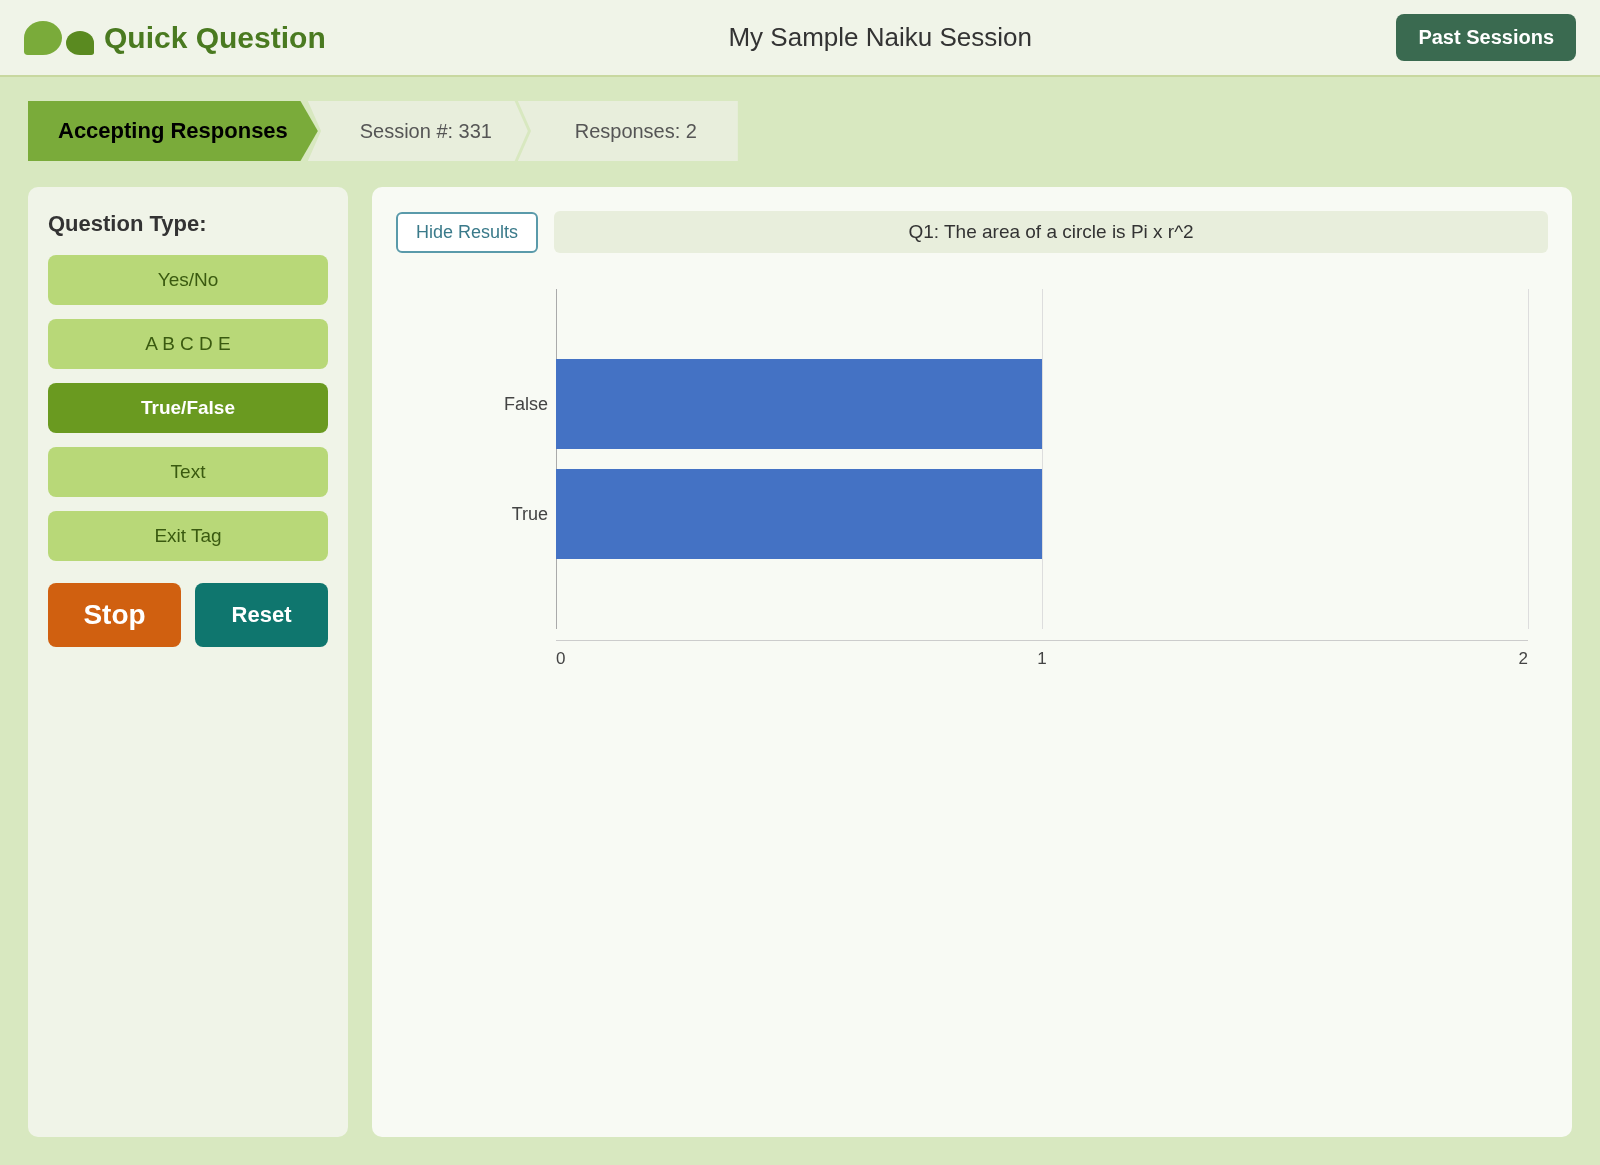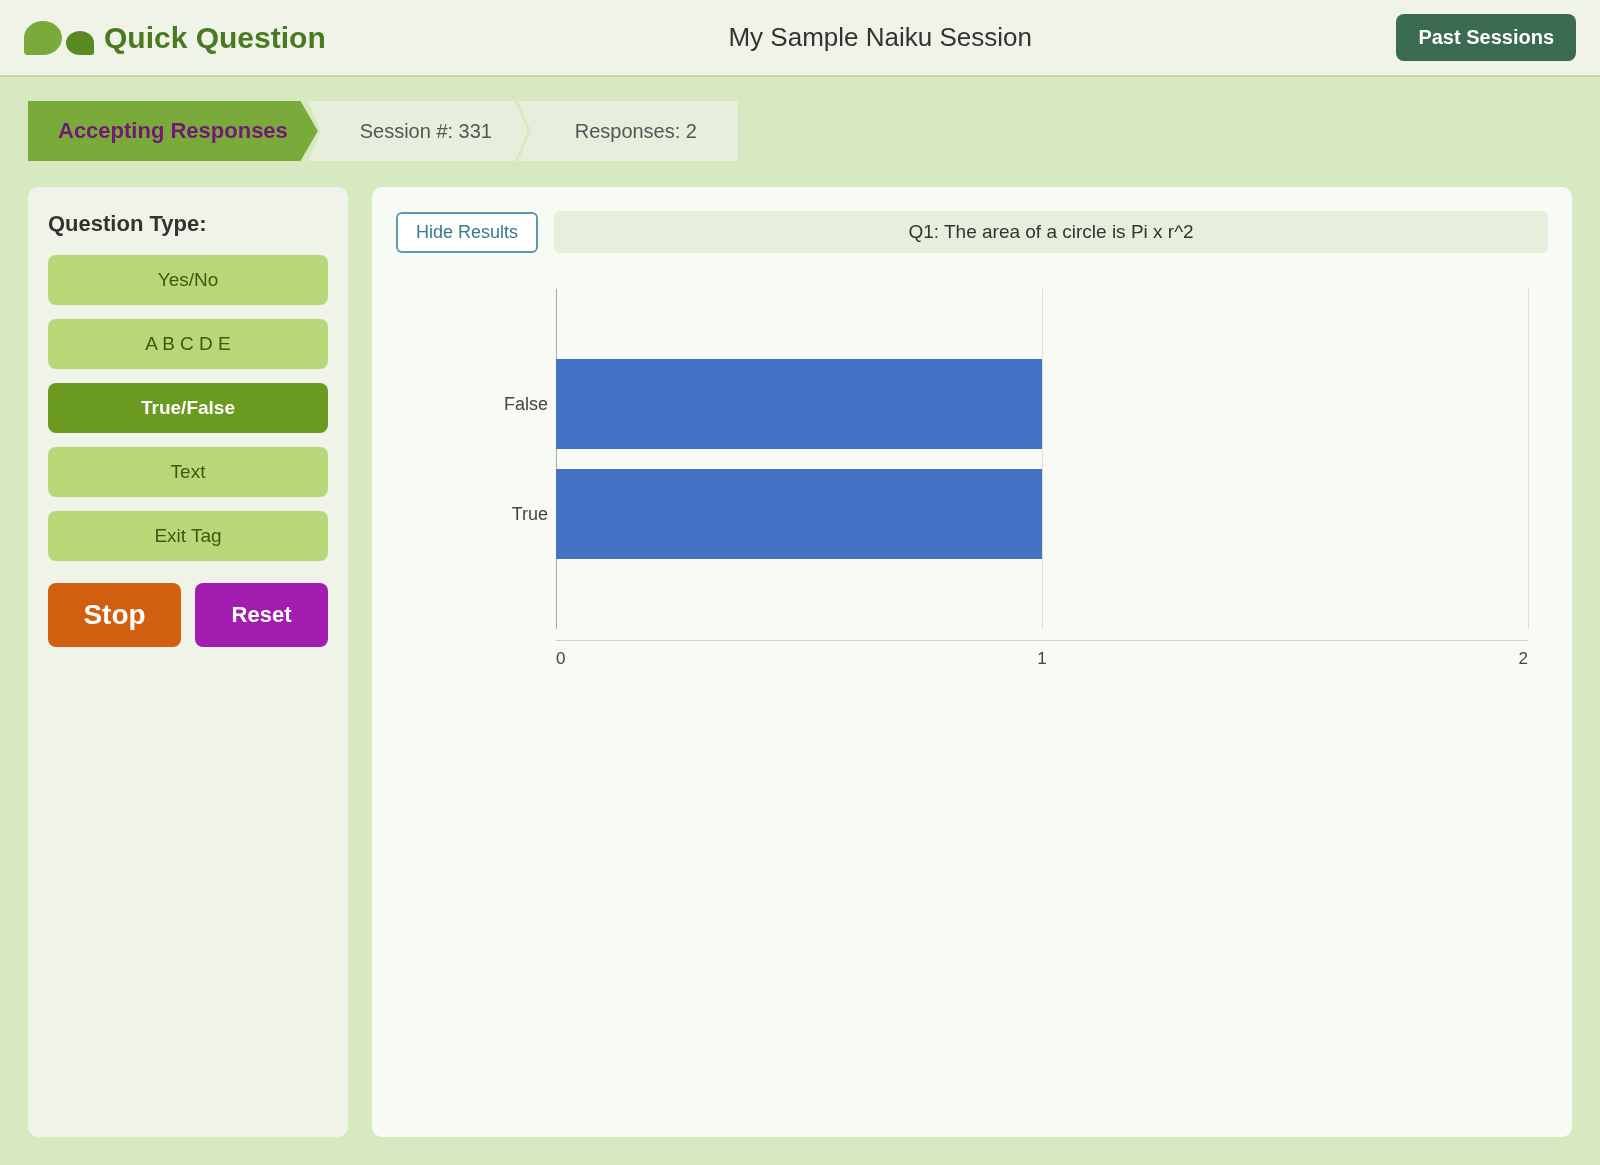--- a/index.html
+++ b/index.html
@@ -68,21 +68,21 @@
 
     
     .status-bar {
       display: flex;
       align-items: stretch;
       margin: 24px 28px 16px 28px;
       height: 60px;
     }
     .status-accepting {
       background: #7aab3a;
-      color: #701a75;
+      color: #000000;
       font-size: 22px;
       font-weight: bold;
       display: flex;
       align-items: center;
       justify-content: center;
       padding: 0 30px;
       clip-path: polygon(0 0, 94% 0, 100% 50%, 94% 100%, 0 100%);
       min-width: 280px;
     }
     .status-item {
@@ -154,21 +154,21 @@
       color: white;
       border: none;
       border-radius: 8px;
       padding: 16px 0;
       font-size: 28px;
       font-weight: bold;
       cursor: pointer;
       flex: 1;
     }
     .reset-btn {
-      background: #a21caf;
+      background: #0f766e;
       color: white;
       border: none;
       border-radius: 8px;
       padding: 16px 0;
       font-size: 22px;
       font-weight: bold;
       cursor: pointer;
       flex: 1;
     }
 

